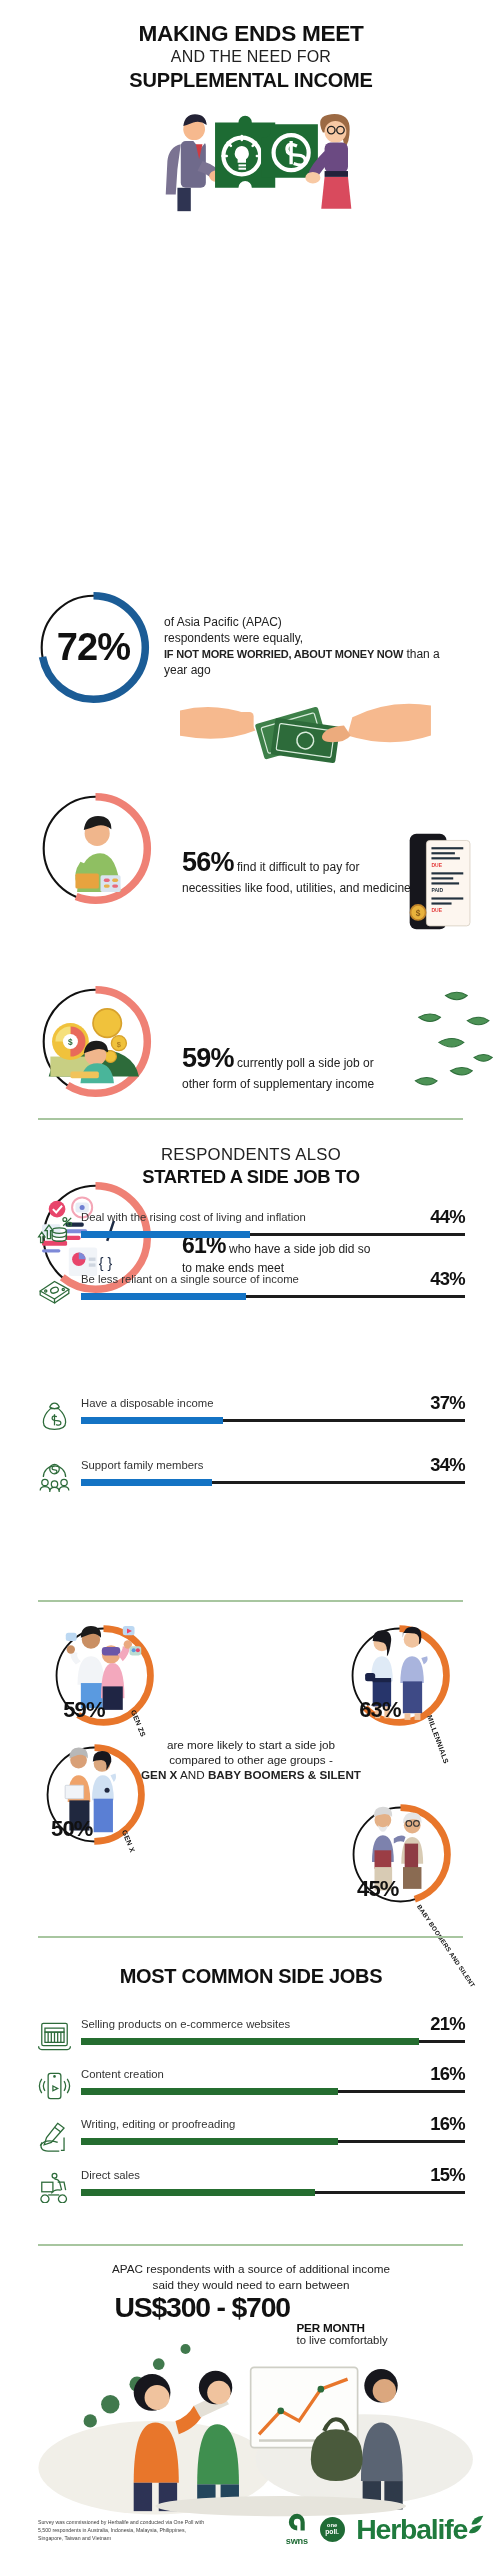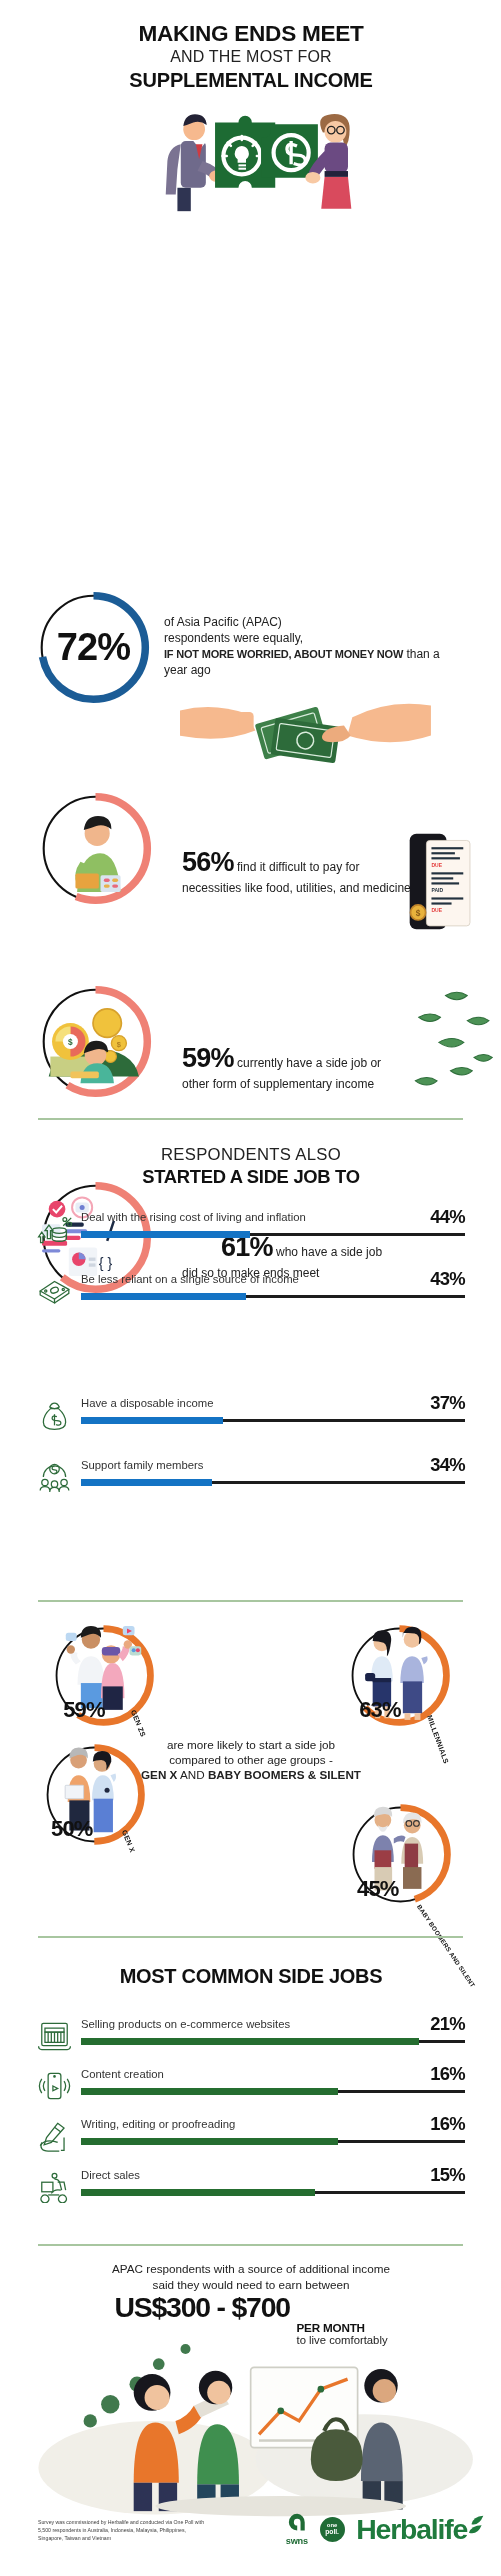--- a/index.html
+++ b/index.html
@@ -126,21 +126,21 @@
   }
   .leaf { position:absolute; right:-13.4px; top:1.7px; }
 </style>
 </head>
 <body>
 
 <div class="page">
 
   <div class="title-block">
     <div class="t-line1">MAKING ENDS MEET</div>
-    <div class="t-line2">AND THE MOST FOR</div>
+    <div class="t-line2">AND THE NEED FOR</div>
     <div class="t-line3">SUPPLEMENTAL INCOME</div>
   </div>
 
   <div class="hero">
     <svg width="301" height="109" viewBox="0 0 360 130">
 
       <g>
         <path d="M96 48 q-14 3 -16 20 l-2 40 h12 l2 -30 z" fill="#7b7392"></path>
         <rect x="92" y="100" width="16" height="28" fill="#2f3452"></rect>
         <rect x="96" y="44" width="30" height="56" rx="6" fill="#6f6a8b"></rect>
@@ -293,21 +293,21 @@
             <circle cx="70" cy="86" r="13" fill="#f0b68c"></circle>
             <path d="M56 84 q2 -15 15 -15 q14 0 14 14 q-8 -6 -16 -3 q-7 2 -13 4z" fill="#1b1b1b"></path>
             <path d="M52 120 q2 -24 20 -24 q18 0 20 24z" fill="#49b59a"></path>
             <rect x="40" y="106" width="34" height="8" rx="2" fill="#f1c35a"></rect>
           </g>
         </svg>
       </div>
     </div>
     <div class="stat-text" style="left:182px; top:828px; width:209px;">
       <span class="inline-num" style="font-size:27px;">59%</span>
-      <span style="font-size:12px;">currently have a side job or other form of supplementary income</span>
+      <span style="font-size:12px;">currently poll a side job or other form of supplementary income</span>
     </div>
     <svg style="position:absolute; left:402px; top:774px;" width="92" height="109" viewBox="0 0 110 130">
       <g fill="#4c9255" stroke="#2f6e3b" stroke-width="1.2">
         <path d="M52 10 q14 -8 26 0 q-12 10 -26 0z"></path>
         <path d="M78 40 q14 -8 26 0 q-12 10 -26 0z"></path>
         <path d="M20 36 q14 -8 26 0 q-12 10 -26 0z"></path>
         <path d="M44 66 q16 -9 30 0 q-14 11 -30 0z"></path>
         <path d="M86 84 q12 -7 22 0 q-10 9 -22 0z"></path>
         <path d="M58 100 q14 -8 26 0 q-12 10 -26 0z"></path>
         <path d="M16 112 q14 -8 26 0 q-12 10 -26 0z"></path>
@@ -338,21 +338,21 @@
             <path d="M50 88 a8 8 0 0 1 8 8 h-8z" fill="#7e8ad8"></path>
             <rect x="62" y="94" width="8" height="4" fill="#cfd6e0"></rect>
             <rect x="62" y="101" width="8" height="4" fill="#cfd6e0"></rect>
             <text x="74" y="106" font-family="Liberation Sans, sans-serif" font-size="17" fill="#1d2b45">{ }</text>
             <path d="M84 74 l8 -24" stroke="#1d2b45" stroke-width="3"></path>
           </g>
         </svg>
       </div>
     </div>
     <div class="stat-text" style="left:182px; top:1017px; width:201px;">
-      <span class="inline-num" style="font-size:27px;margin-left:39px;">61%</span>
+      <span class="inline-num" style="font-size:23px;">61%</span>
       <span style="font-size:12px;">who have a side job did so to make ends meet</span>
     </div>
   </div>
 
   <div class="divider" style="top:1118px;"></div>
 
   <div class="sec-head" style="top:1145px;">
     <div class="sec-sub">RESPONDENTS ALSO</div>
     <div class="sec-main">STARTED A SIDE JOB TO</div>
   </div>

